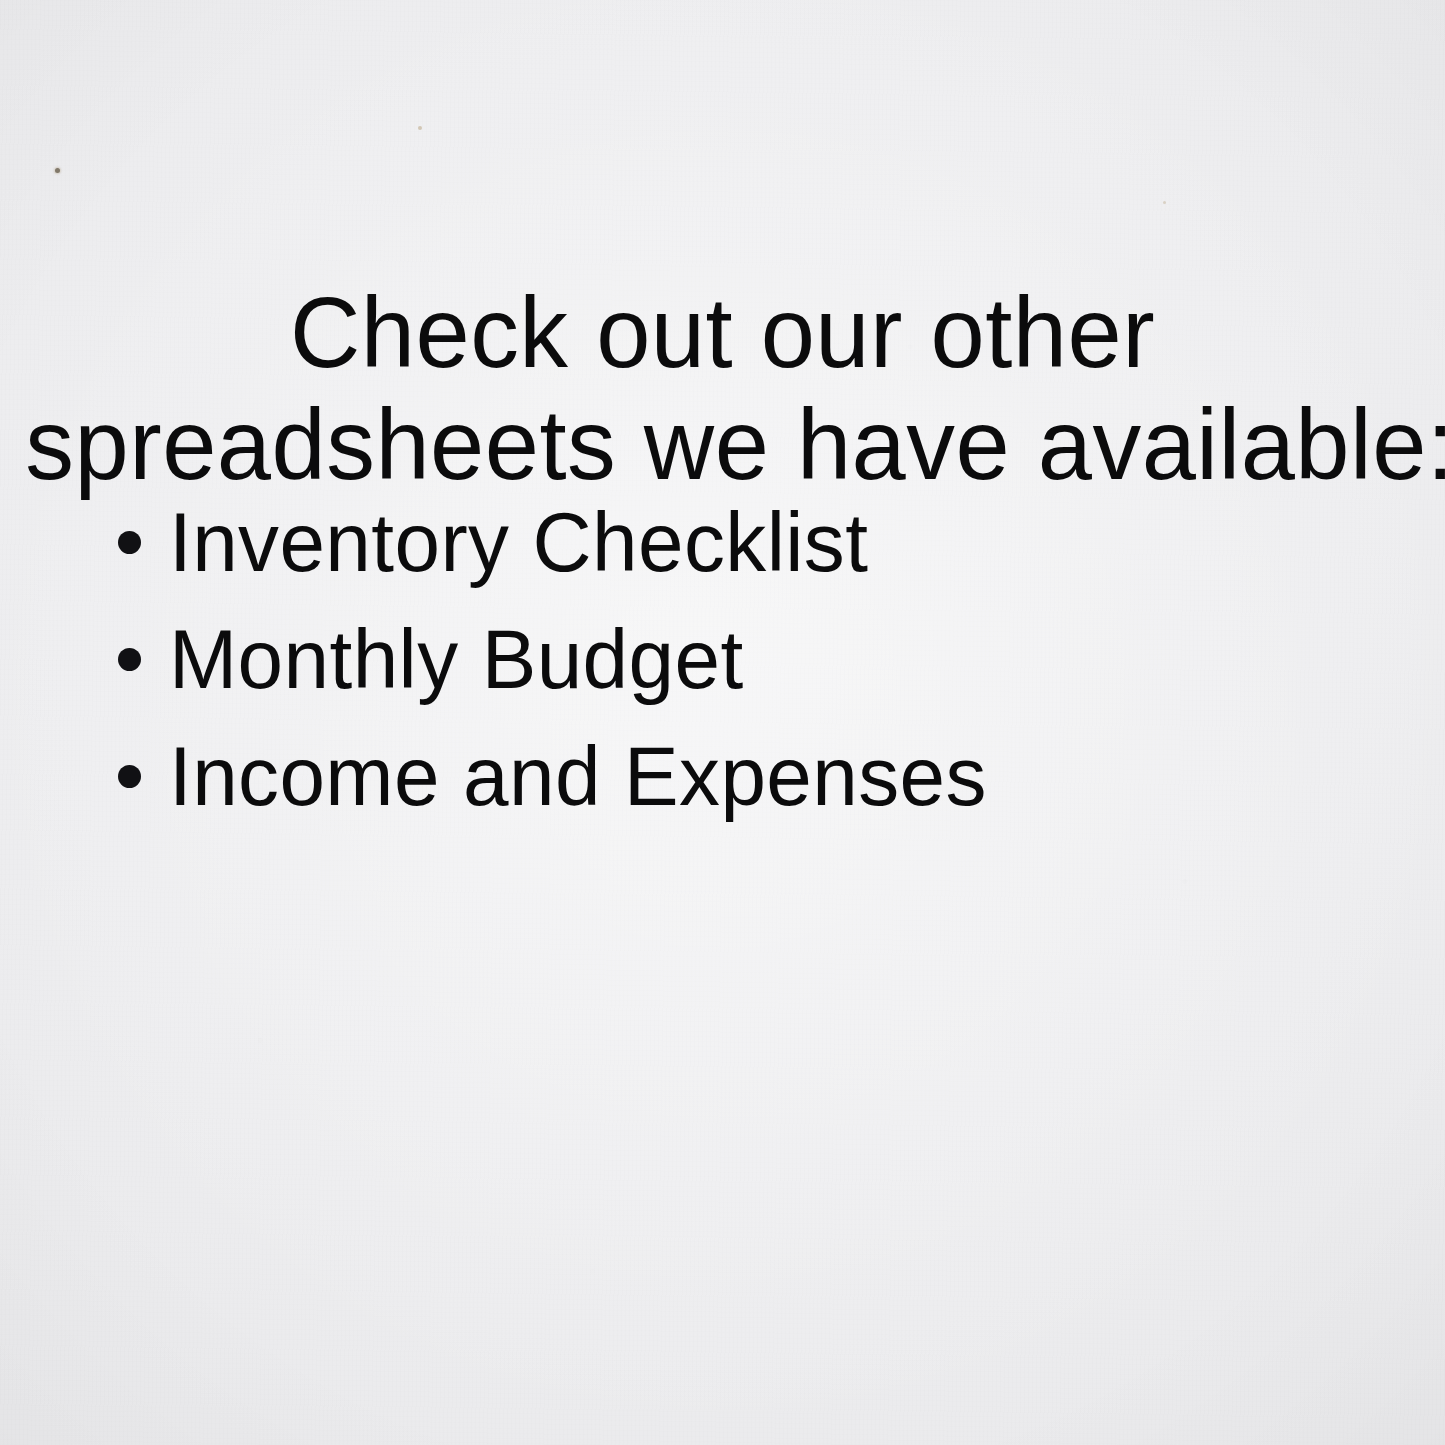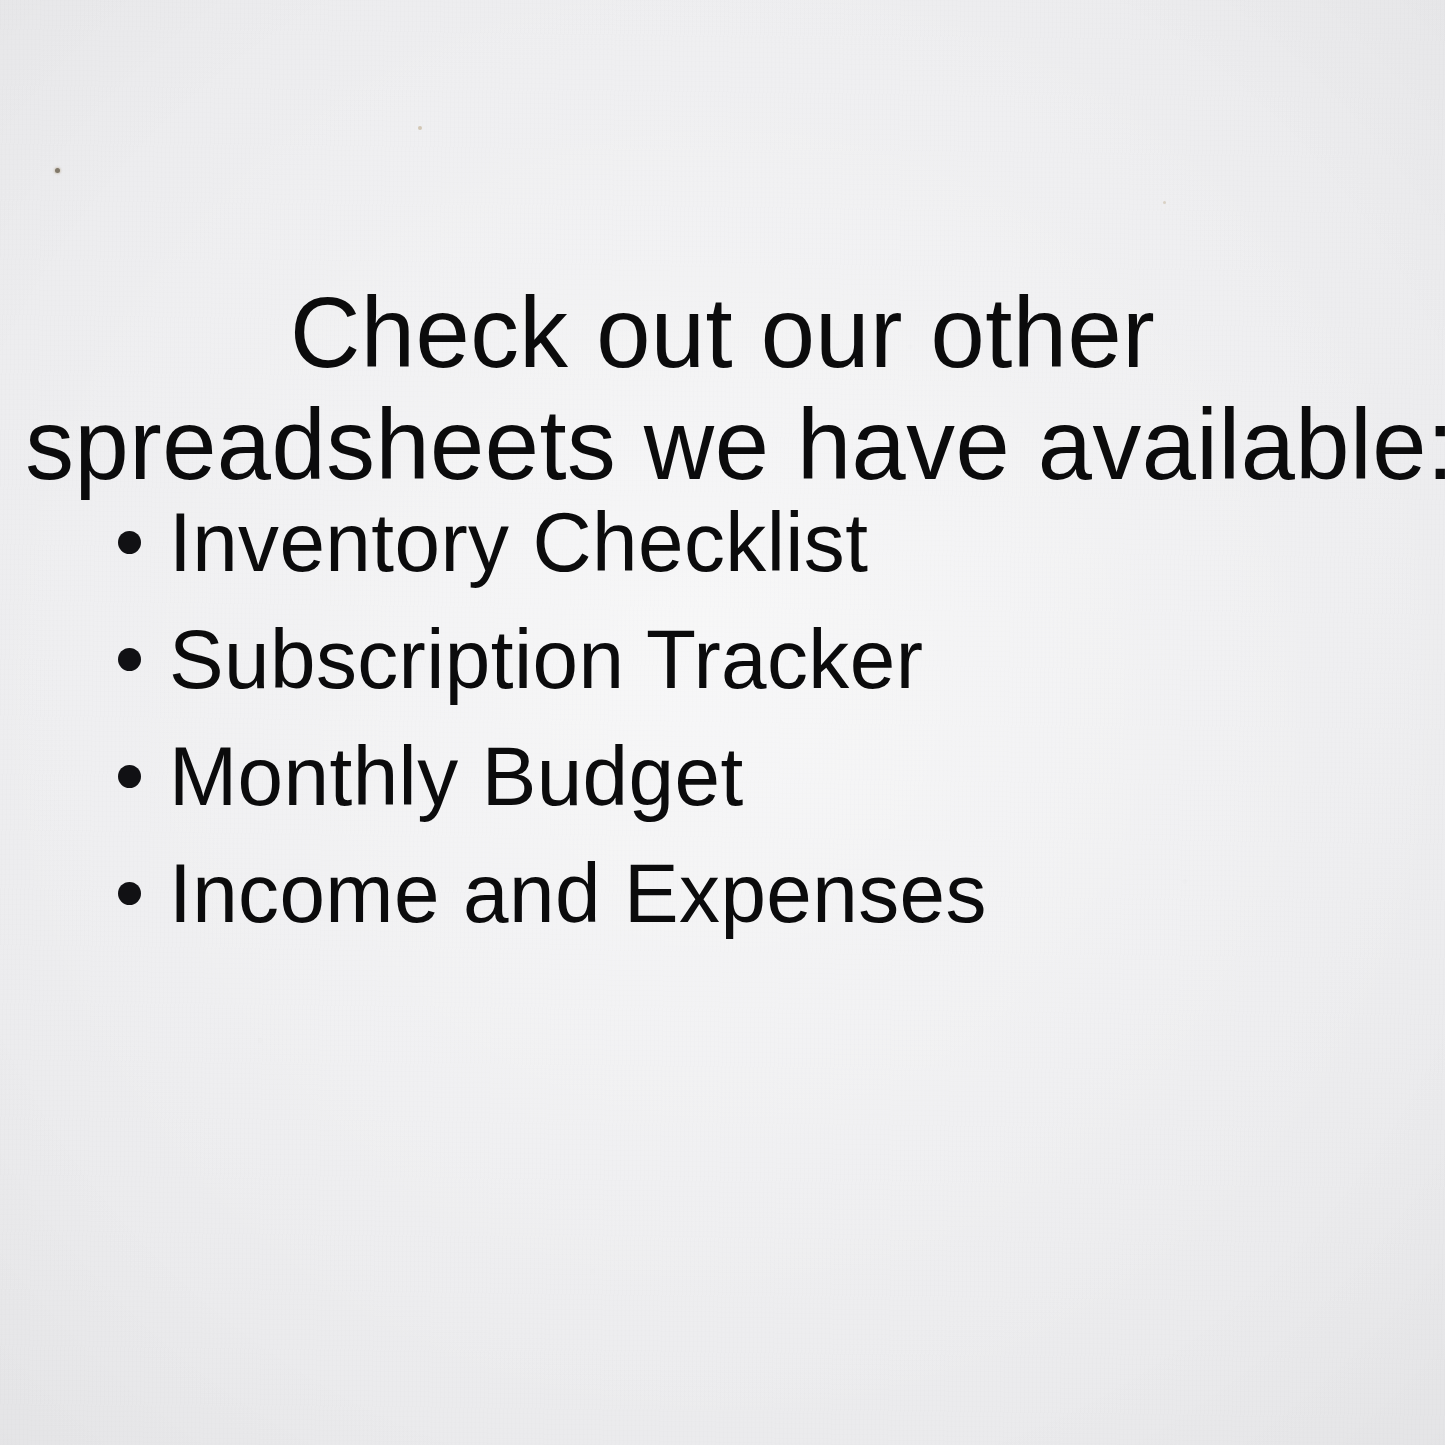--- a/index.html
+++ b/index.html
@@ -168,24 +168,20 @@
     </h1>
 
     <ul id="spreadsheet-list">
 
       <li class="list-item">
         <span class="item-bullet"></span>
         <span class="item-label">Inventory Checklist</span>
       </li>
 
 
-      <li class="list-item">
-        <span class="item-bullet"></span>
-        <span class="item-label">Subscription Tracker</span>
-      </li>
 
 
 
       <li class="list-item">
         <span class="item-bullet"></span>
         <span class="item-label">Monthly Budget</span>
       </li>
 
       <li class="list-item">
         <span class="item-bullet"></span>

